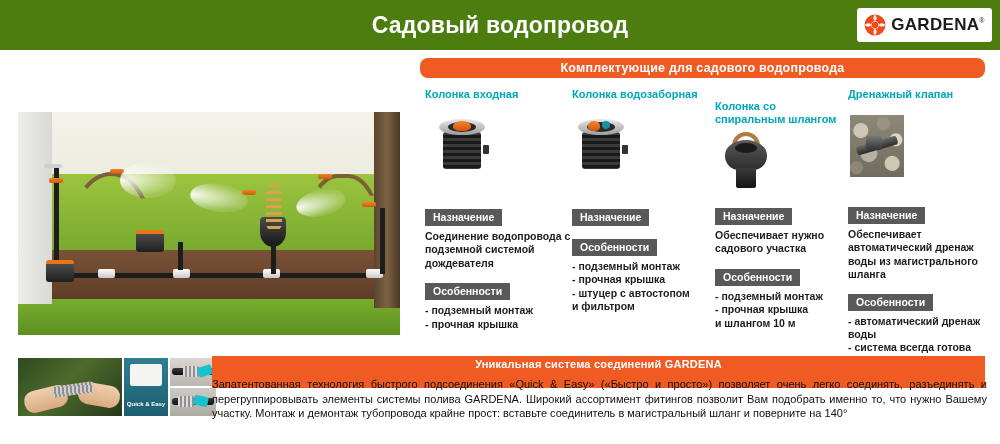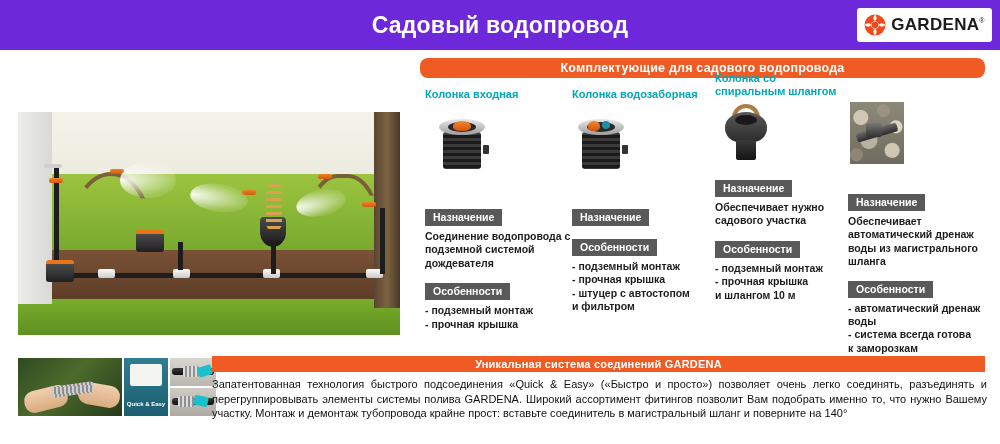--- a/index.html
+++ b/index.html
@@ -7,21 +7,21 @@
     width: 1000px; height: 444px;
     background: #ffffff;
     font-family: "Liberation Sans", sans-serif;
     overflow: hidden;
   }
   .page { position: relative; width: 1000px; height: 444px; background:#fff; }
 
   
   .header {
     position: absolute; left: 0; top: 0; width: 1000px; height: 50px;
-    background: #6d28d9;
+    background: #4d7c0f;
   }
   .header-title {
     position: absolute; left: 0; top: 0; width: 1000px; height: 50px;
     line-height: 50px; text-align: center;
     color: #ffffff; font-size: 23px; font-weight: bold;
     letter-spacing: .2px;
   }
   .logo-box {
     position: absolute; right: 8px; top: 8px;
     width: 135px; height: 34px; background: #fff; border-radius: 3px;
@@ -105,21 +105,21 @@
     border-radius: 4px 4px 50% 50%;
   }
 
   
   .band-orange {
     position:absolute; background:#EF5B22; color:#fff;
     font-size:12.5px; font-weight:bold; text-align:center;
     line-height:20px; letter-spacing:.2px;
   }
   #section-band { left:420px; top:58px; width:565px; height:20px;border-radius:8px; }
-  #unique-band { left:212px; top:356px; width:773px; height:16px;
+  #unique-band { left:212px; top:356px; width:773px; height:32px;
     font-size:11px; line-height:17px; }
 
   
   .col { position:absolute; }
   .col-title {
     color:#00A7BA; font-size:11px; font-weight:bold; line-height:13px;
   }
   .prod-img {
     position:relative; margin-top:6px;
   }
@@ -372,21 +372,21 @@
       <span class="label-chip">Особенности</span>
       <div class="body-text">
         <div>- подземный монтаж</div>
         <div>- прочная крышка</div>
         <div>- штуцер с автостопом</div>
         <div>  и фильтром</div>
       </div>
     </div>
   </div>
 
-  <div class="col" style="left:715px; top:72px; width:128px;">
+  <div class="col" style="left:715px; top:100px; width:128px;">
     <div class="col-title">Колонка со спиральным шлангом</div>
     <div class="prod-img" style="height:68px;">
       <div class="cone" style="margin-top:4px; margin-left:8px;">
         <div class="hose"></div>
         <div class="top"></div>
         <div class="eye"></div>
         <div class="stem"></div>
       </div>
     </div>
     <div style="margin-top:6px;">
@@ -397,20 +397,21 @@
       <span class="label-chip">Особенности</span>
       <div class="body-text">
         <div>- подземный монтаж</div>
         <div>- прочная крышка</div>
         <div>  и шлангом 10 м</div>
       </div>
     </div>
   </div>
 
   <div class="col" style="left:848px; top:88px; width:140px;">
+    <div class="col-title">Дренажный клапан</div>
     <div class="prod-img" style="height:88px;">
       <div class="gravel" style="margin-top:14px; margin-left:2px;">
         <div class="valve"></div>
         <div class="valve2"></div>
       </div>
     </div>
     <div style="margin-top:2px;">
       <span class="label-chip">Назначение</span>
       <div class="body-text">Обеспечивает автоматический дренаж воды из магистрального шланга</div>
     </div>

